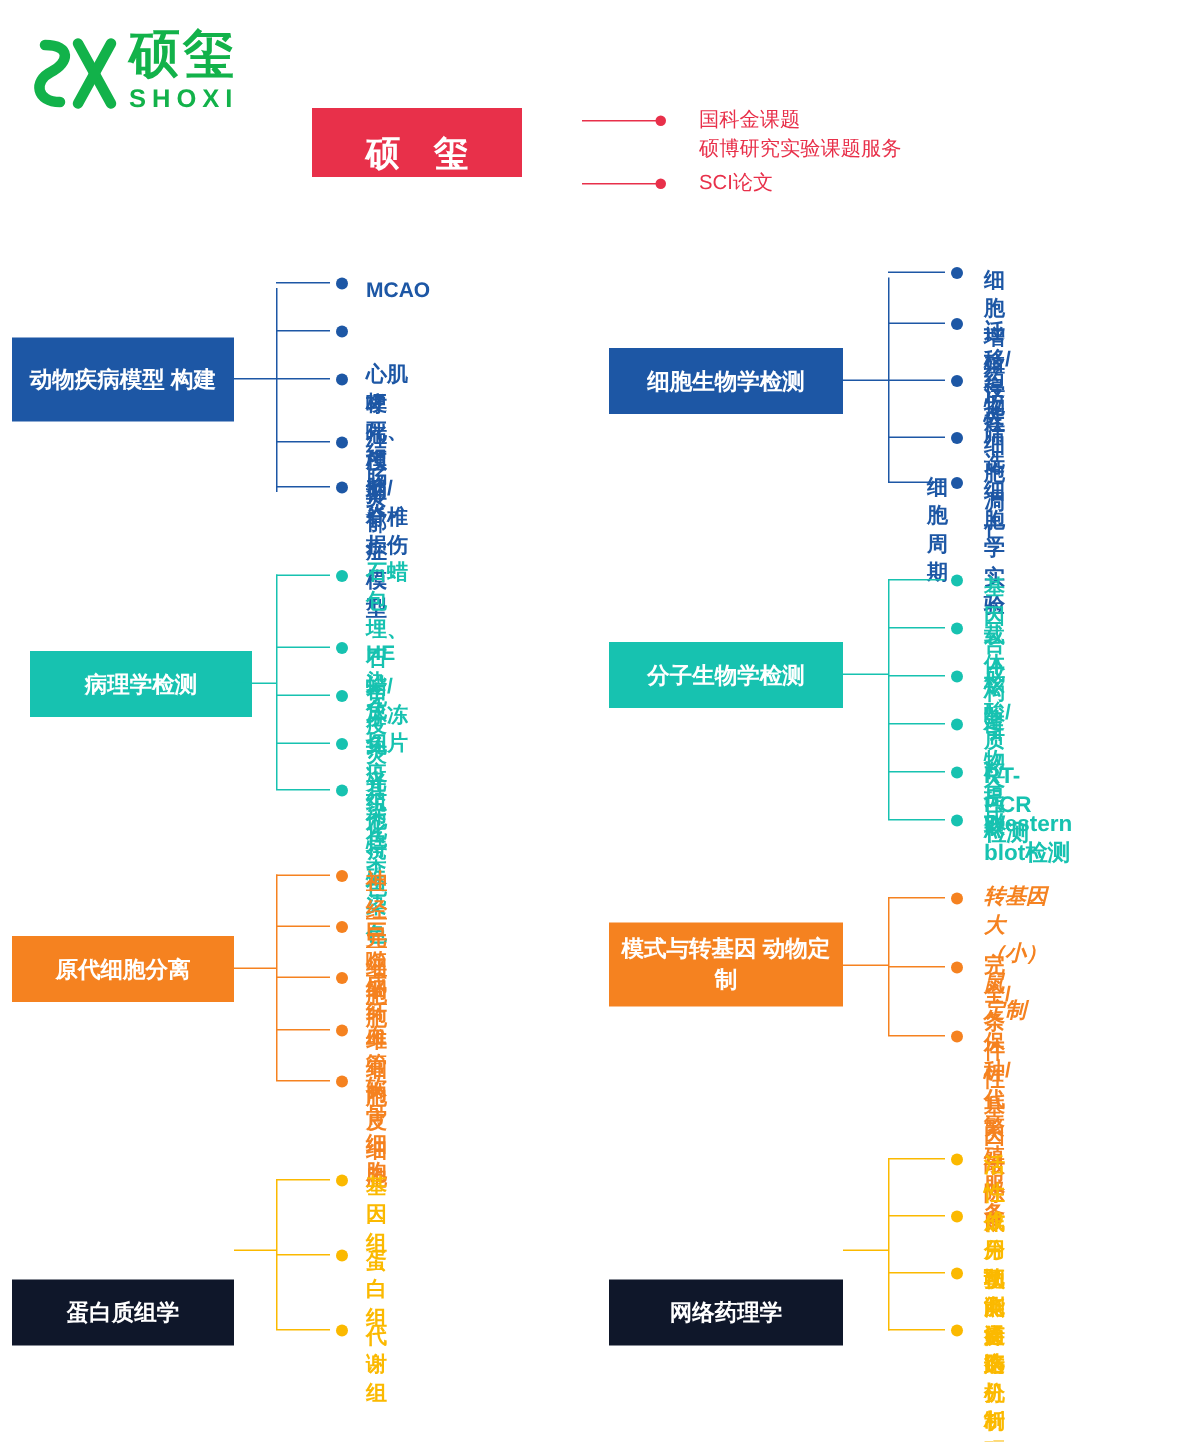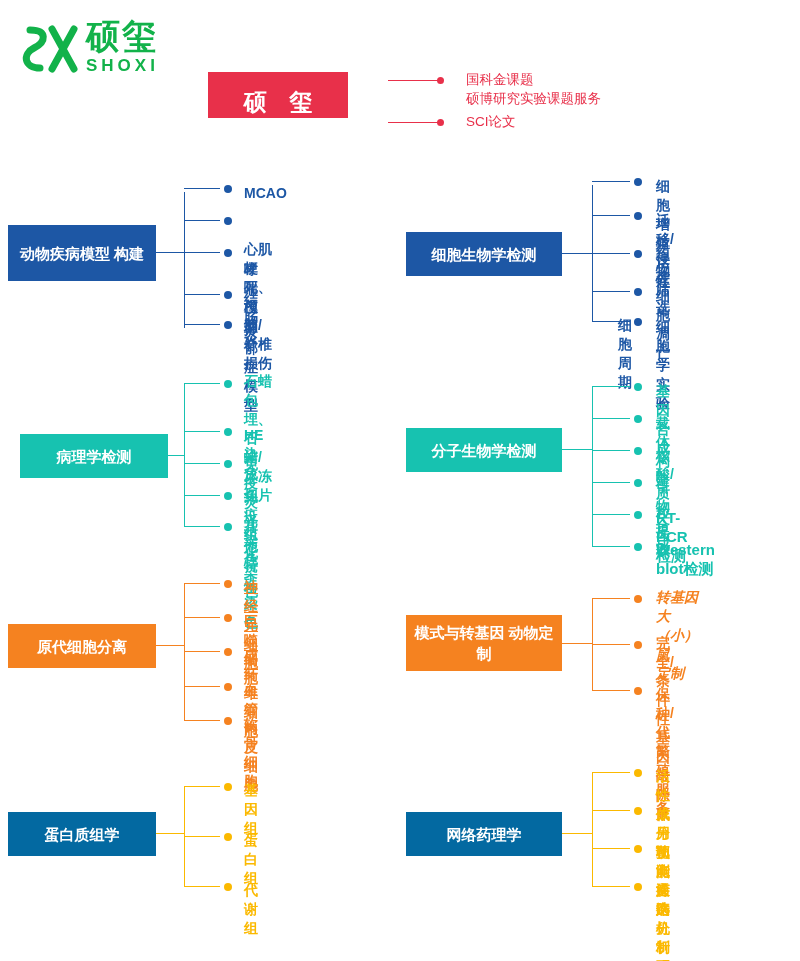--- a/index.html
+++ b/index.html
@@ -160,21 +160,21 @@
   .c-teal .group-label { background: #17c2b0; }
   .c-teal .v, .c-teal .stub, .c-teal .leaf-line { background: #17c2b0; }
   .c-teal .leaf-dot { background: #17c2b0; }
   .c-teal .leaf-text { color: #17c2b0; }
 
   .c-orange .group-label { background: #f58220; }
   .c-orange .v, .c-orange .stub, .c-orange .leaf-line { background: #f58220; }
   .c-orange .leaf-dot { background: #f58220; }
   .c-orange .leaf-text { color: #f58220; }
 
-  .c-yellow .group-label { background: #0369a1; }
+  .c-yellow .group-label { background: #0f172a; margin-top: 41px; }
   .c-yellow .v, .c-yellow .stub, .c-yellow .leaf-line { background: #fbb900; }
   .c-yellow .leaf-dot { background: #fbb900; }
   .c-yellow .leaf-text { color: #fbb900; }
 </style>
 </head>
 <body>
 
 <div id="logo">
   <div id="logo-mark">
     <svg viewBox="0 0 62 62" width="62" height="62">

